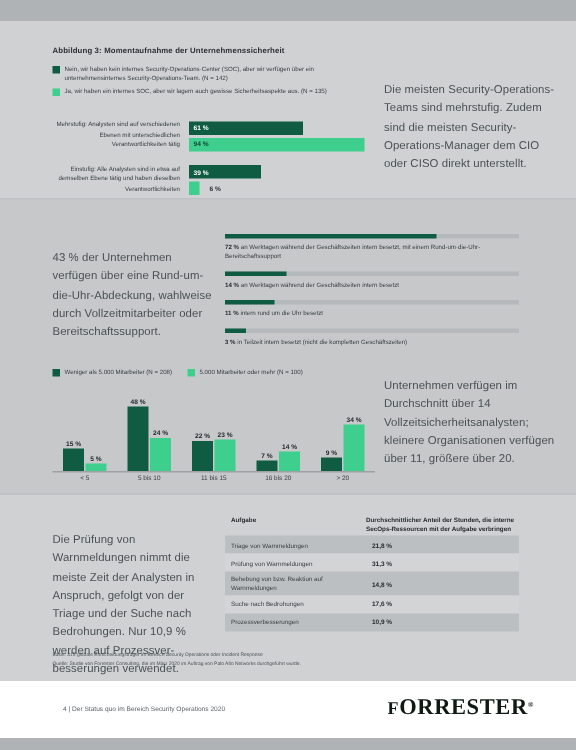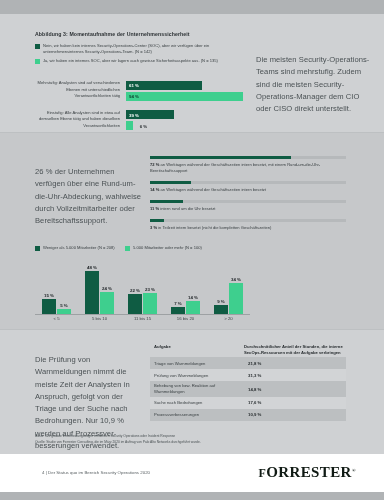--- a/index.html
+++ b/index.html
@@ -171,21 +171,21 @@
             <div class="s1bar">
               <div class="fill" style="width:6%;background:#3ecf8e"></div>
               <span class="val off" style="left:11%">6 %</span>
             </div>
           </div>
         </div>
       </div>
 
       <div class="pull" id="pull1">Die meisten Security-Operations-Teams sind mehrstufig. Zudem sind die meisten Security-Operations-Manager dem CIO oder CISO direkt unterstellt.</div>
 
-      <div class="pull" id="pull3">26 % der Unternehmen verfügen über eine Rund-um-die-Uhr-Abdeckung, wahlweise durch Vollzeitmitarbeiter oder Bereitschaftssupport.</div>
+      <div class="pull" id="pull3">43 % der Unternehmen verfügen über eine Rund-um-die-Uhr-Abdeckung, wahlweise durch Vollzeitmitarbeiter oder Bereitschaftssupport.</div>
 
       <div class="s2">
         <div class="s2item">
           <div class="s2track">
             <div class="s2fill" style="width:72%"></div>
           </div>
           <div class="s2cap">
             <b>72 %</b>
             <span>an Werktagen während der Geschäftszeiten intern besetzt, mit einem Rund-um-die-Uhr-Bereitschaftssupport</span>
           </div>
@@ -294,20 +294,21 @@
         <div class="gaxis"></div>
         <div class="gticks">
           <span>&lt; 5</span>
           <span>5 bis 10</span>
           <span>11 bis 15</span>
           <span>16 bis 20</span>
           <span>&gt; 20</span>
         </div>
       </div>
 
+      <div class="pull" id="pull2">Unternehmen verfügen im Durchschnitt über 14 Vollzeitsicherheits­analysten; kleinere Organisationen verfügen über 11, größere über 20.</div>
 
       <div class="pull" id="pull4">Die Prüfung von Warnmeldungen nimmt die meiste Zeit der Analysten in Anspruch, gefolgt von der Triage und der Suche nach Bedrohungen. Nur 10,9 % werden auf Prozessver­besserungen verwendet.</div>
 
       <div class="tbl">
         <div class="thead">
           <div class="c1">Aufgabe</div>
           <div class="c2">Durchschnittlicher Anteil der Stunden, die interne SecOps-Ressourcen mit der Aufgabe verbringen</div>
         </div>
         <div class="trow odd">
           <div class="c1">Triage von Warnmeldungen</div>

